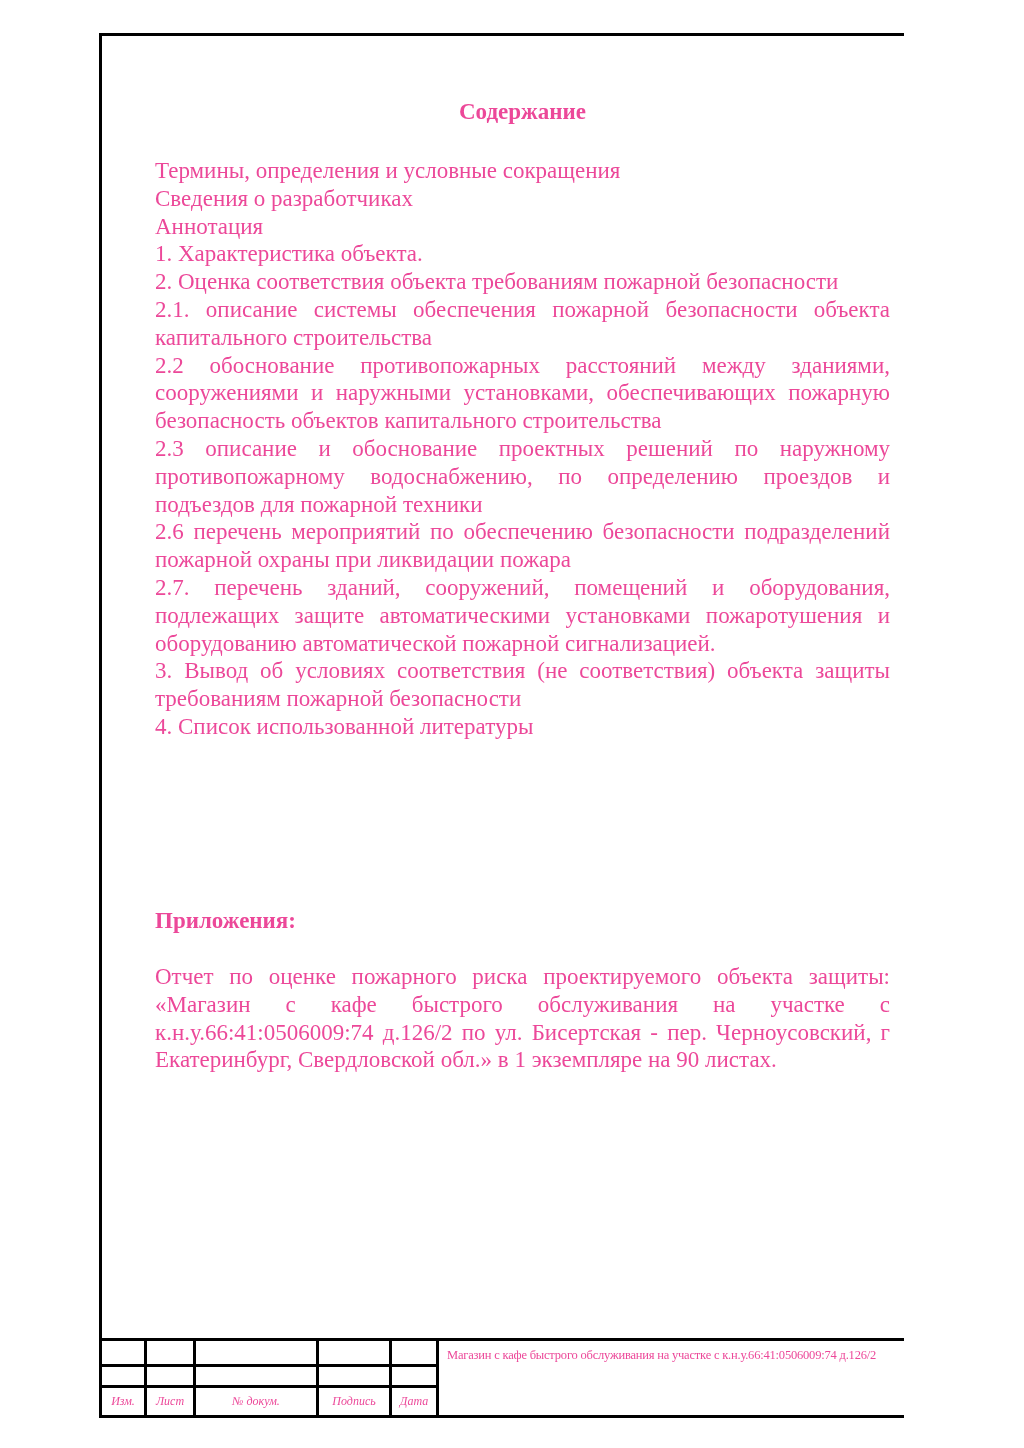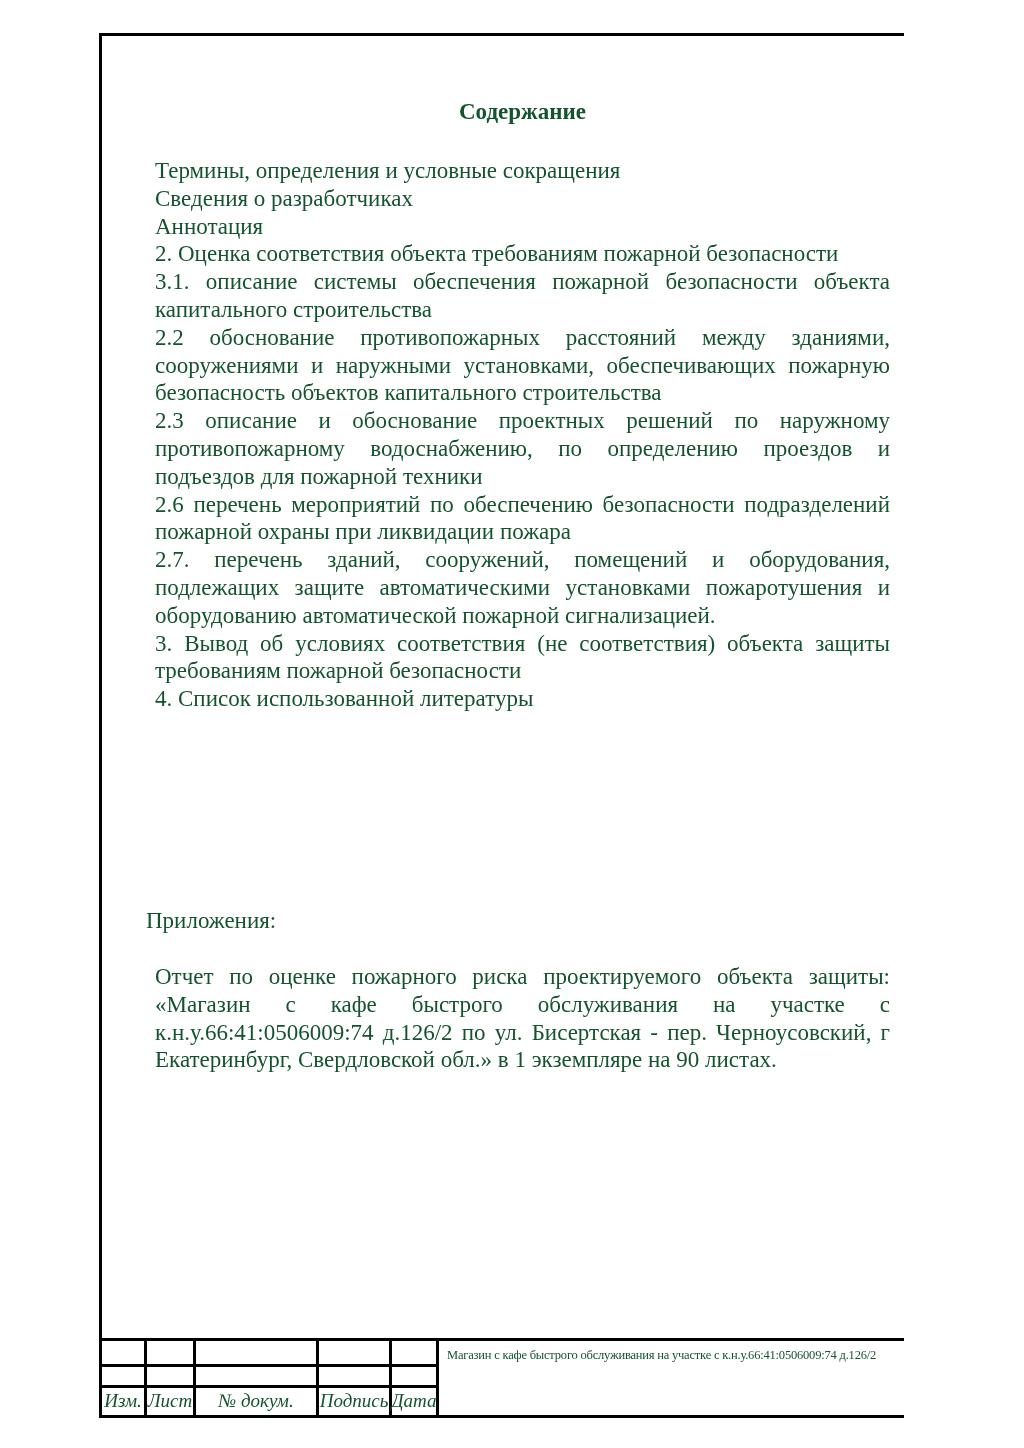--- a/index.html
+++ b/index.html
@@ -1,21 +1,21 @@
 <!DOCTYPE html>
 <html><head>
 <meta charset="utf-8">
 <style>
   html, body { margin: 0; padding: 0; background: #ffffff; }
   .page {
     position: relative;
     width: 904px;
     height: 1448px;
     background: #ffffff;
-    color: #14532d;
+    color: #ec4899;
     font-family: "Liberation Serif", "DejaVu Serif", serif;
     font-size: 23px;
     line-height: 27.8px;
     overflow: hidden;
   }
   .frame {
     position: absolute;
     left: 99px;
     top: 33px;
     width: 894px;
@@ -42,23 +42,24 @@
     width: 735px;
     text-align: justify;
   }
   .toc-page {
     flex: 1;
     text-align: right;
     white-space: nowrap;
   }
   .appendix-heading {
     position: absolute;
-    left: 44px;
+    left: 53px;
     top: 871px;
     width: 735px;
+    font-weight: bold;
   }
   .appendix-text {
     position: absolute;
     left: 53px;
     top: 927px;
     width: 735px;
     text-align: justify;
   }
   
   .titleblock {
@@ -83,21 +84,21 @@
     border-right: 3px solid #000000;
     border-bottom: 3px solid #000000;
     box-sizing: border-box;
   }
   .tb-cell.last-row { border-bottom: none; }
   .tb-label {
     display: flex;
     align-items: center;
     justify-content: center;
     font-style: italic;
-    font-size: 19px;
+    font-size: 12px;
     line-height: 16px;
     padding-bottom: 2px;
   }
   .tb-title {
     flex: 1;
     border-right: 3px solid #ef4444;
     box-sizing: border-box;
     padding: 4px 4px 0 8px;
     font-size: 12.5px;
     line-height: 20px;
@@ -146,25 +147,29 @@
       </div>
       <div class="toc-row">
         <div class="toc-text">Сведения о разработчиках</div>
         <div class="toc-page">4</div>
       </div>
       <div class="toc-row">
         <div class="toc-text">Аннотация</div>
         <div class="toc-page">5</div>
       </div>
       <div class="toc-row">
+        <div class="toc-text">1. Характеристика объекта.</div>
+        <div class="toc-page">6</div>
+      </div>
+      <div class="toc-row">
         <div class="toc-text">2. Оценка соответствия объекта требованиям пожарной безопасности</div>
         <div class="toc-page">10</div>
       </div>
       <div class="toc-row">
-        <div class="toc-text">3.1. описание системы обеспечения пожарной безопасности объекта капитального строительства</div>
+        <div class="toc-text">2.1. описание системы обеспечения пожарной безопасности объекта капитального строительства</div>
         <div class="toc-page">10</div>
       </div>
       <div class="toc-row">
         <div class="toc-text">2.2 обоснование противопожарных расстояний между зданиями, сооружениями и наружными установками, обеспечивающих пожарную безопасность объектов капитального строительства</div>
         <div class="toc-page">12</div>
       </div>
       <div class="toc-row">
         <div class="toc-text">2.3 описание и обоснование проектных решений по наружному противопожарному водоснабжению, по определению проездов и подъездов для пожарной техники</div>
         <div class="toc-page">14</div>
       </div>

